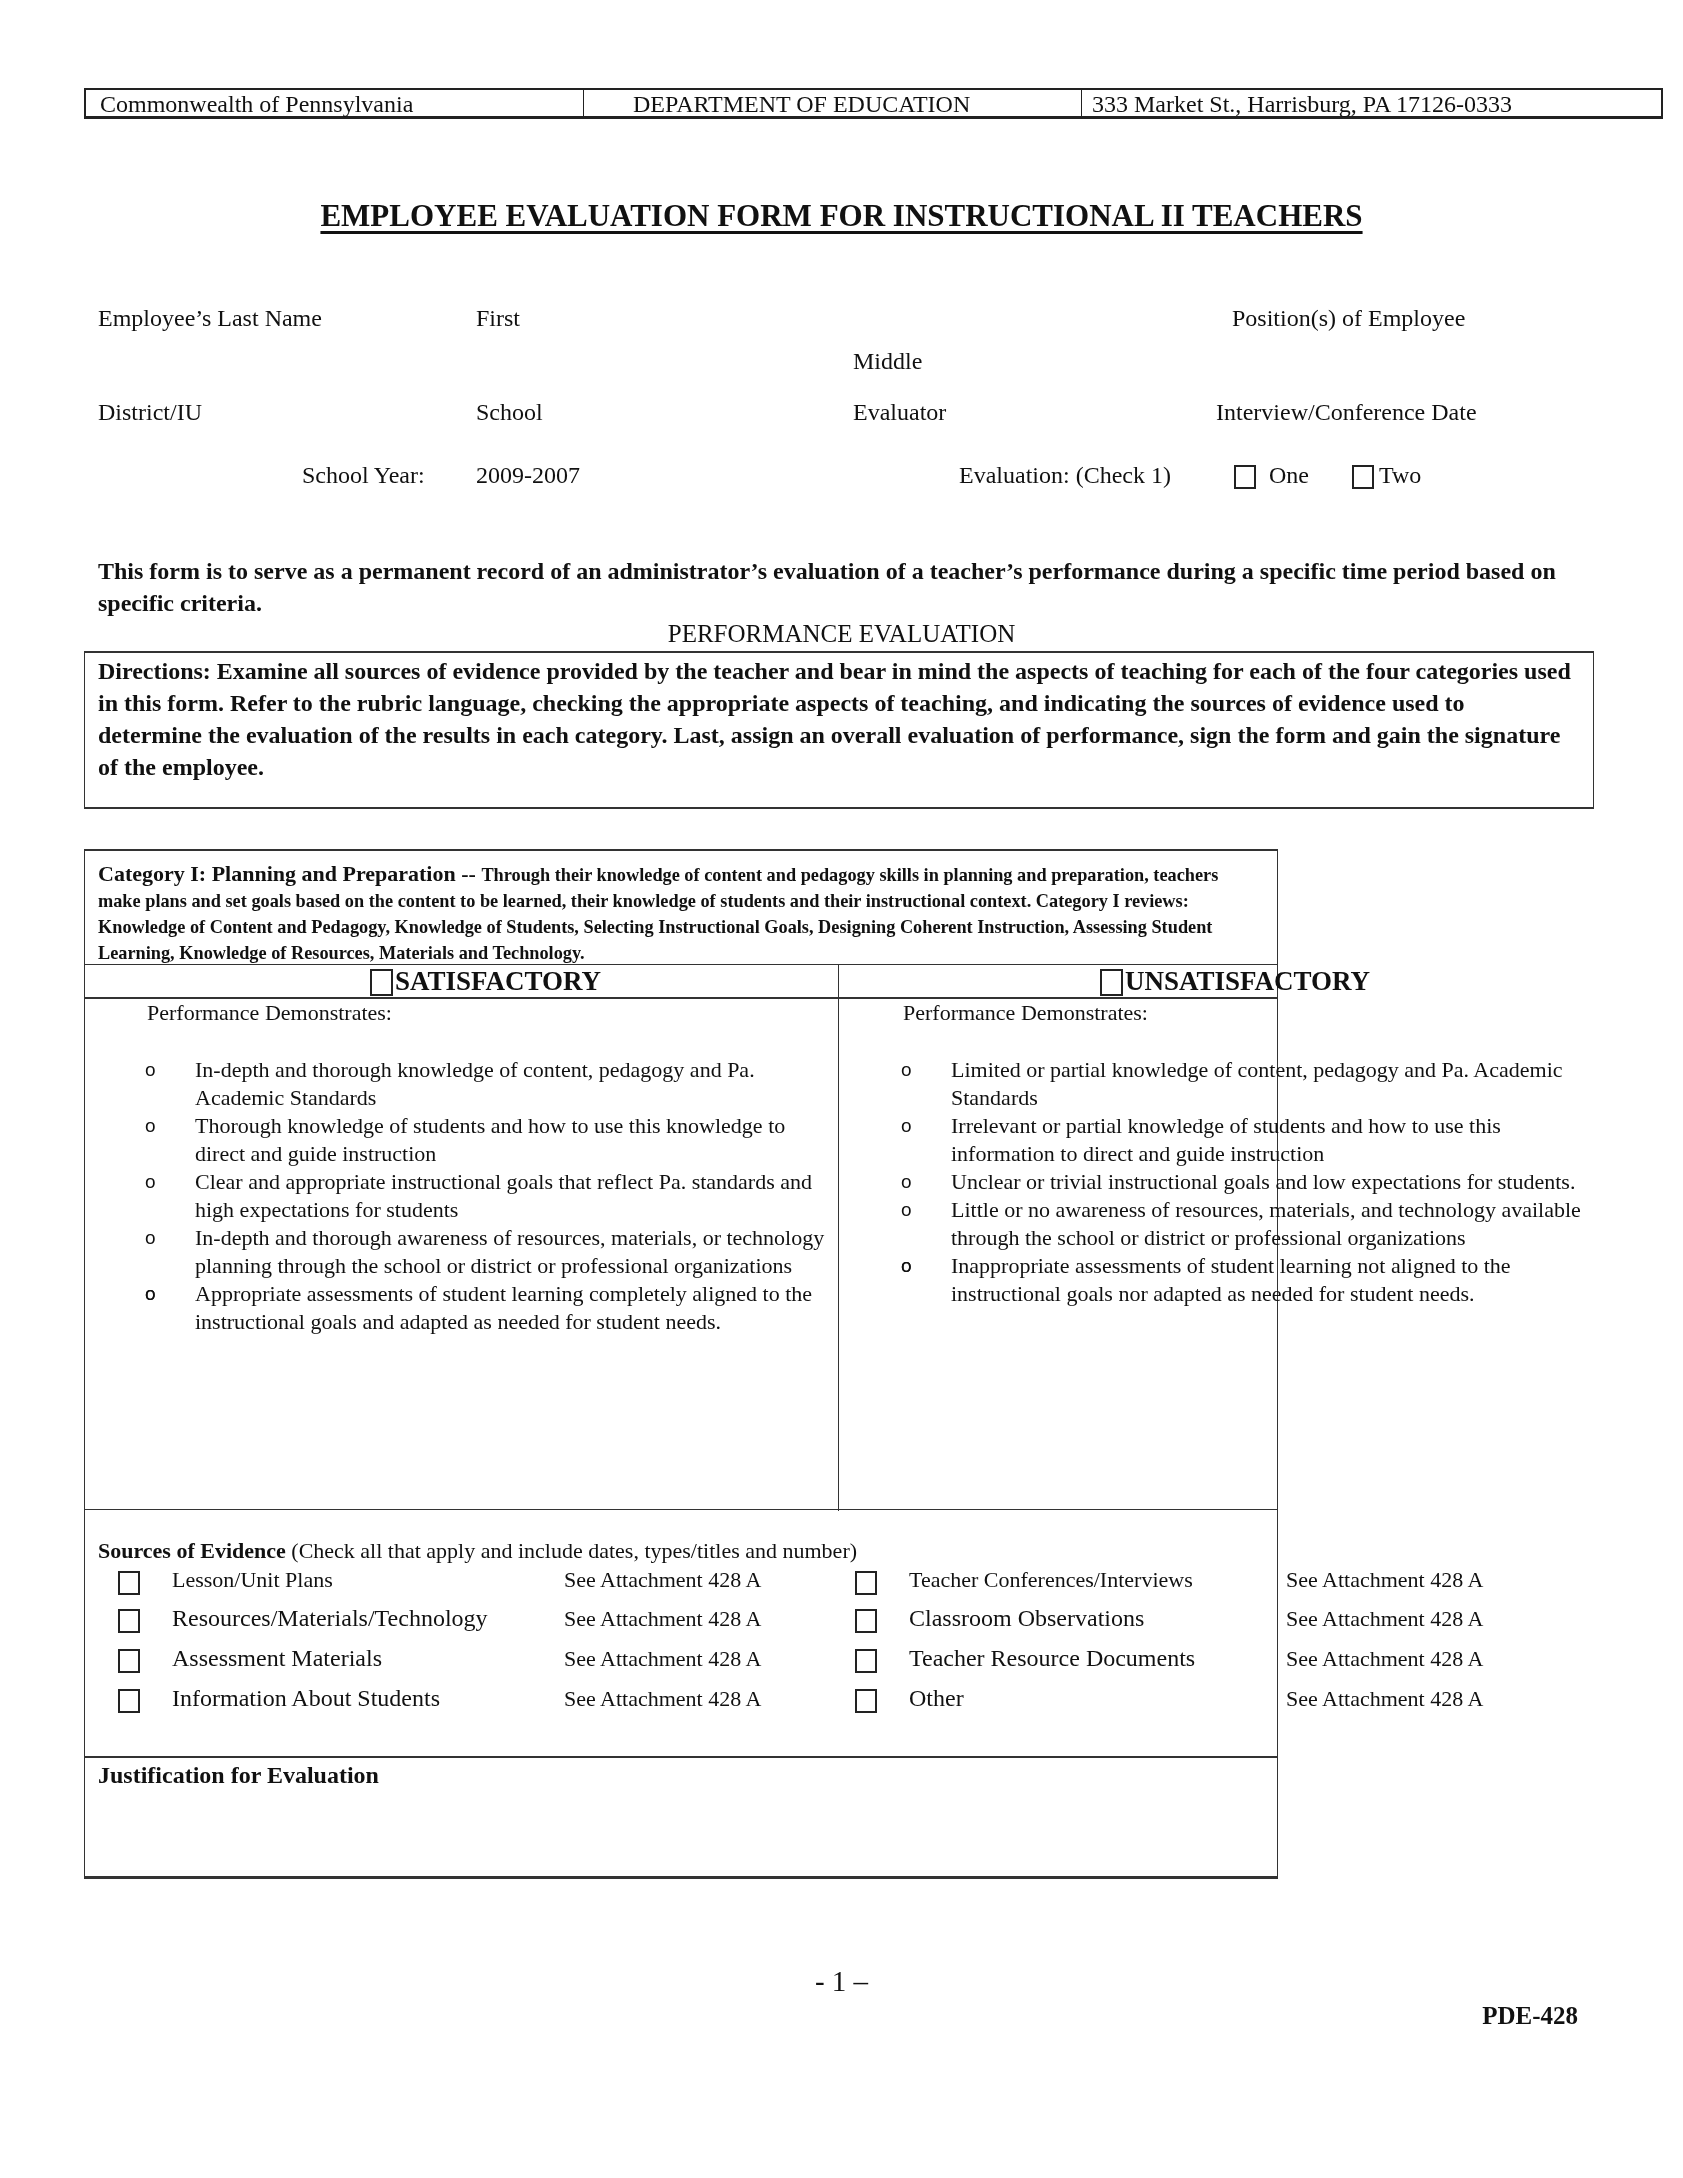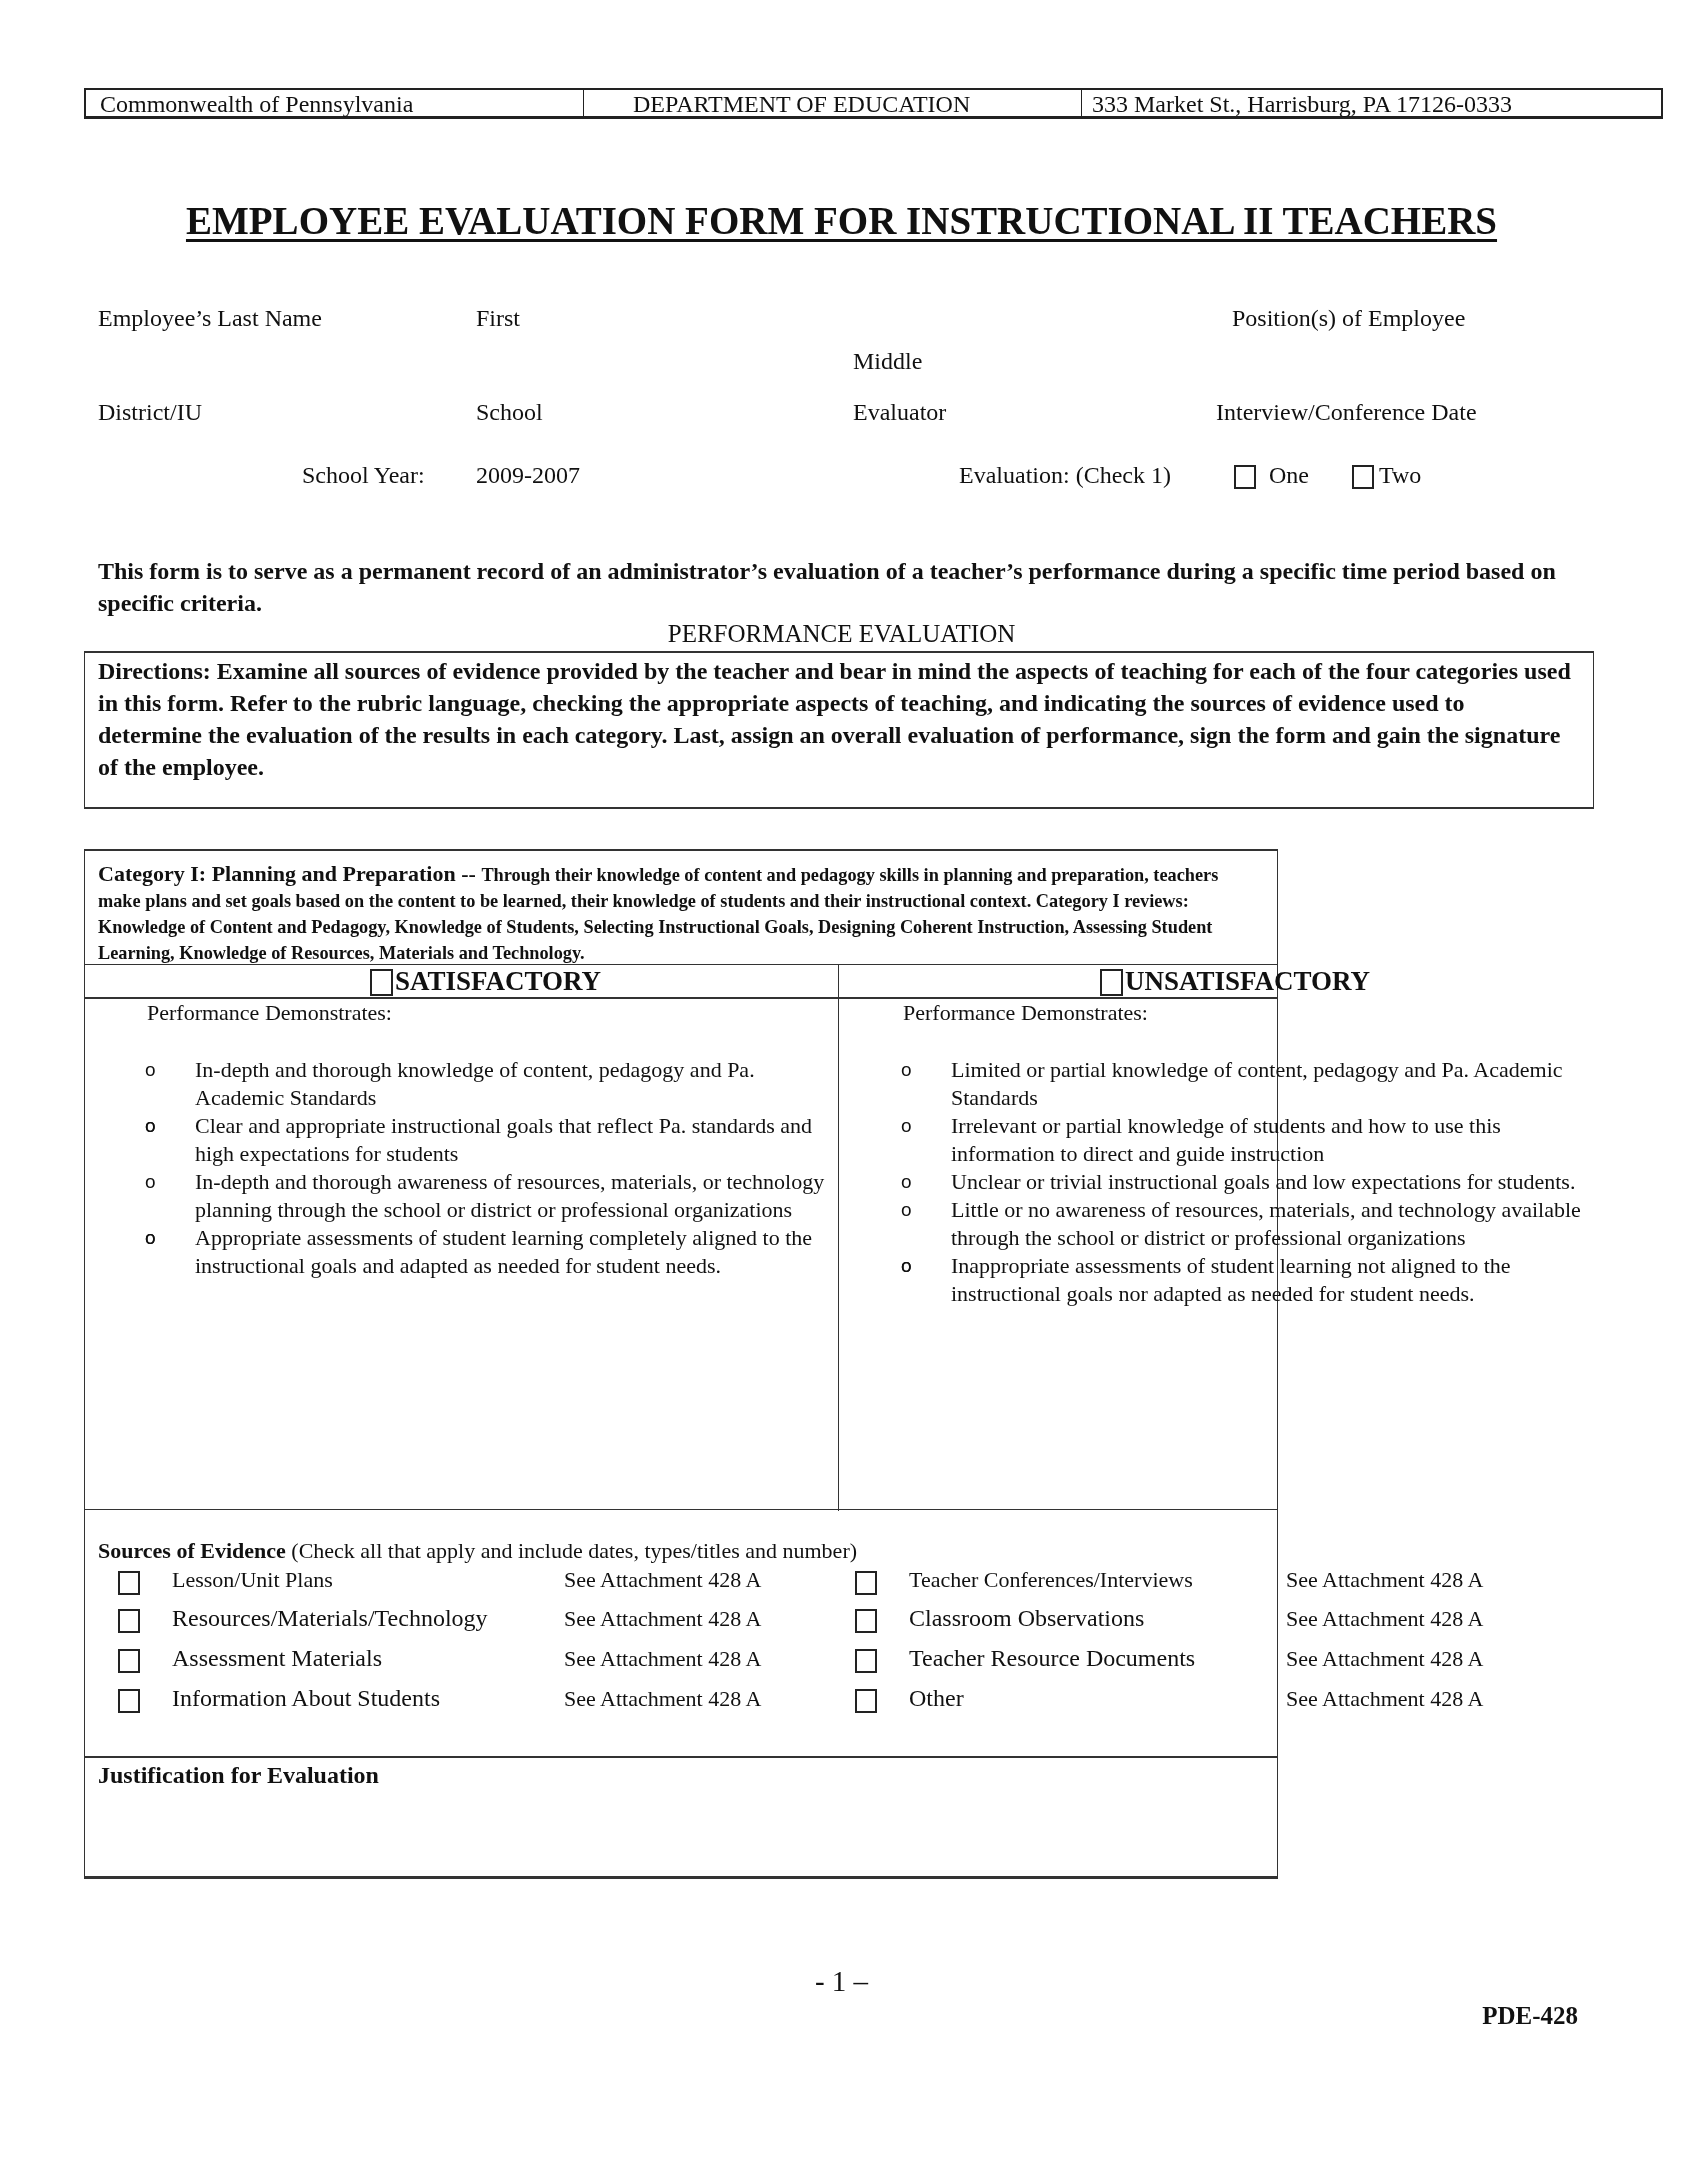--- a/index.html
+++ b/index.html
@@ -11,21 +11,21 @@
   .bold { font-weight:bold; }
 
   
   .hdr { position:absolute; left:84px; top:88px; width:1579px; height:31px;
          border:2px solid #222; border-bottom-width:3px; box-sizing:border-box; }
   .hdr .div1 { position:absolute; left:497px; top:0; bottom:0; border-left:1.5px solid #222; }
   .hdr .div2 { position:absolute; left:995px; top:0; bottom:0; border-left:1.5px solid #222; }
   .hdr span { position:absolute; top:1px; font-size:24px; }
 
   .title { position:absolute; left:0; width:1683px; top:198px; text-align:center;
-           font-size:39px; font-weight:bold; }
+           font-size:31px; font-weight:bold; }
   .title span { text-decoration:underline; text-decoration-thickness:3px; text-underline-offset:5px; }
 
   .chk { position:absolute; width:22px; height:24px; border:2px solid #222; box-sizing:border-box; background:#fff; }
 
   .dirbox { position:absolute; left:84px; top:651px; width:1510px; height:158px;
             border:1.5px solid #333; border-top-width:2.5px; border-bottom-width:2px; box-sizing:border-box; }
   .dirbox .txt { position:absolute; left:13px; top:2px; right:20px; font-size:24px; font-weight:bold; line-height:32px; }
 
   .catbox { position:absolute; left:84px; top:849px; width:1194px; height:1030px;
             border:1.5px solid #333; border-top-width:2.5px; border-bottom-width:3px; box-sizing:border-box; }
@@ -97,21 +97,21 @@
 
   <div class="chk" style="left:285px; top:118px; width:23px; height:27px;"></div>
   <div class="ratinghdr" style="left:310px;">SATISFACTORY</div>
   <div class="chk" style="left:1015px; top:118px; width:23px; height:27px;"></div>
   <div class="ratinghdr" style="left:1040px;">UNSATISFACTORY</div>
 
   <div class="col" style="left:62px; top:148px; width:683px;">
     <div class="pd">Performance Demonstrates:</div>
     <ul style="margin-left:-2px;">
       <li><span class="bul">o</span><span>In-depth and thorough knowledge of content, pedagogy and Pa. Academic Standards</span></li>
-      <li><span class="bul">o</span></li>
+      <li><span class="bul">o</span><span>Thorough knowledge of students and how to use this knowledge to direct and guide instruction</span></li>
       <li><span class="bul">o</span><span>Clear and appropriate instructional goals that reflect Pa. standards and high expectations for students</span></li>
       <li><span class="bul">o</span><span>In-depth and thorough awareness of resources, materials, or technology planning through the school or district or professional organizations</span></li>
       <li><span class="bul">o</span></li>
       <li><span class="bul">o</span><span>Appropriate assessments of student learning completely aligned to the instructional goals and adapted as needed for student needs.</span></li>
     </ul>
   </div>
 
   <div class="col" style="left:818px; top:148px; width:683px;">
     <div class="pd">Performance Demonstrates:</div>
     <ul style="margin-left:-2px;">

